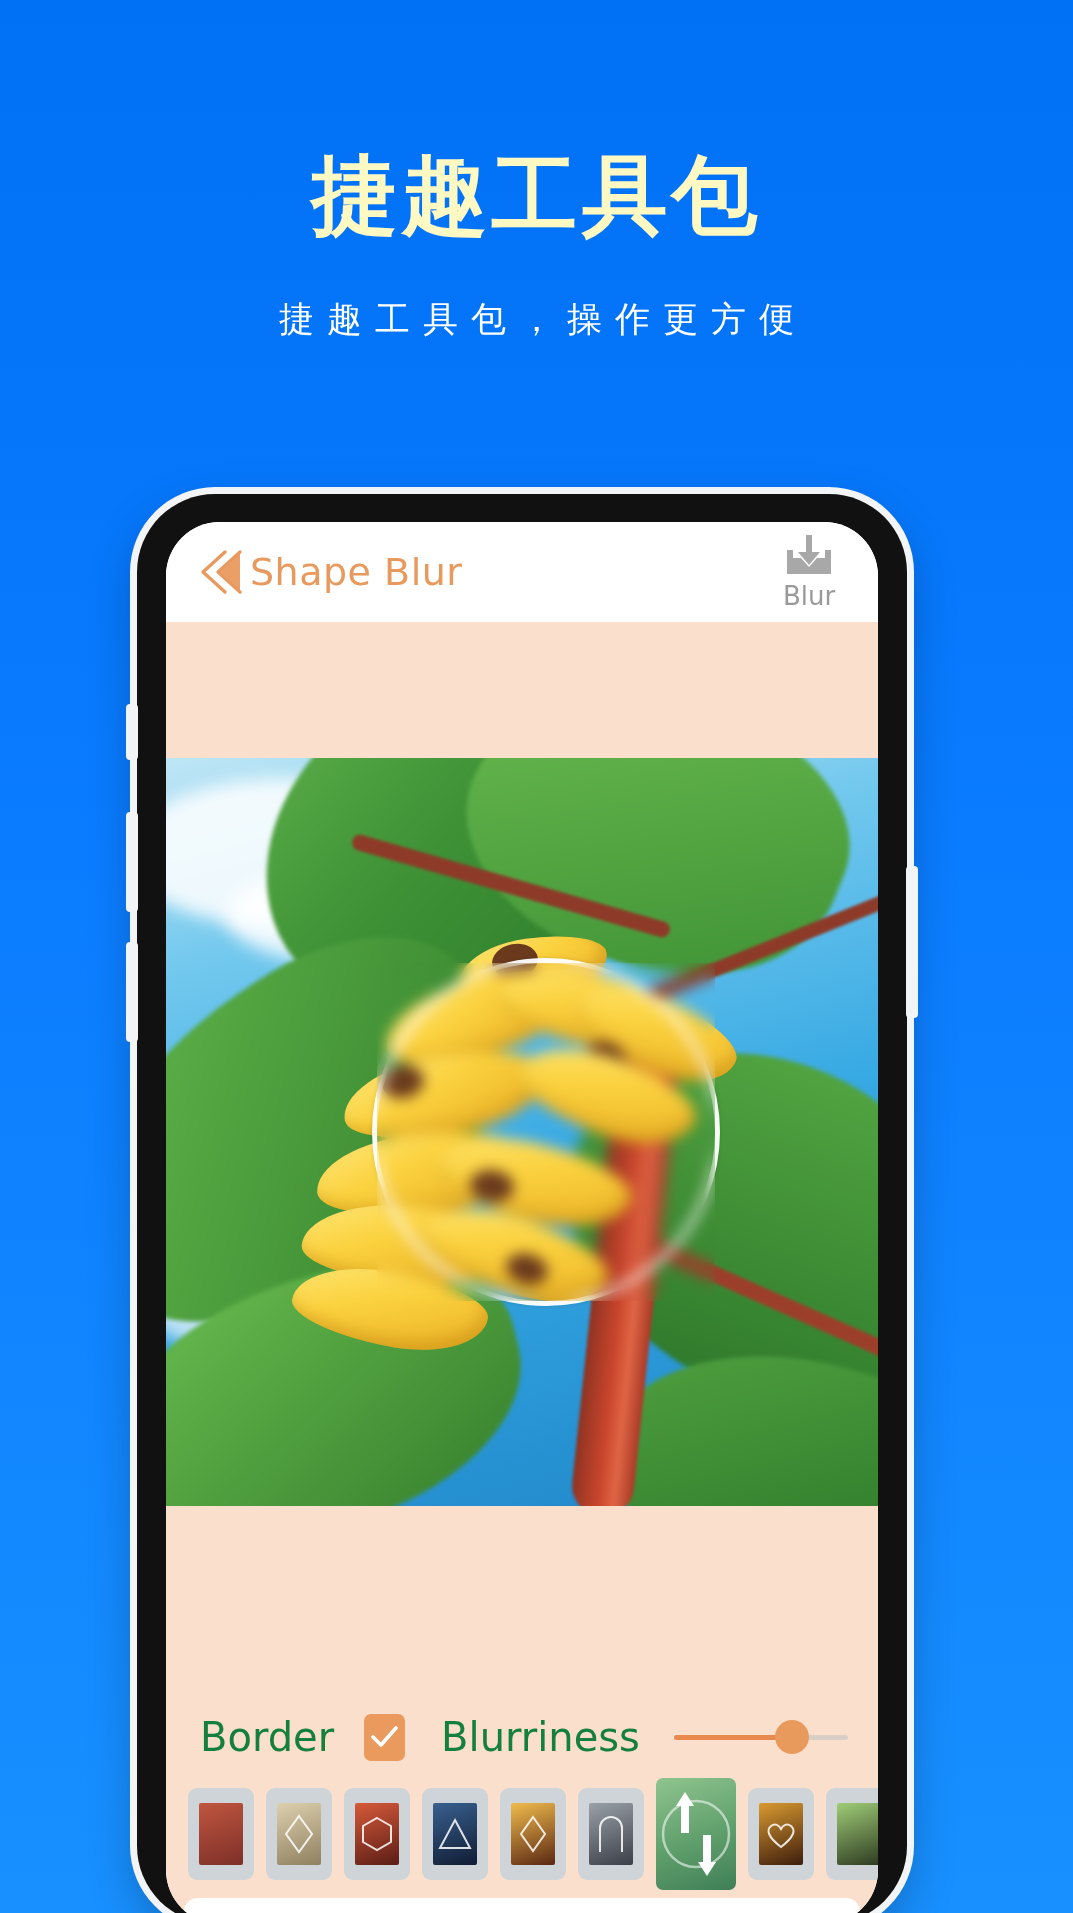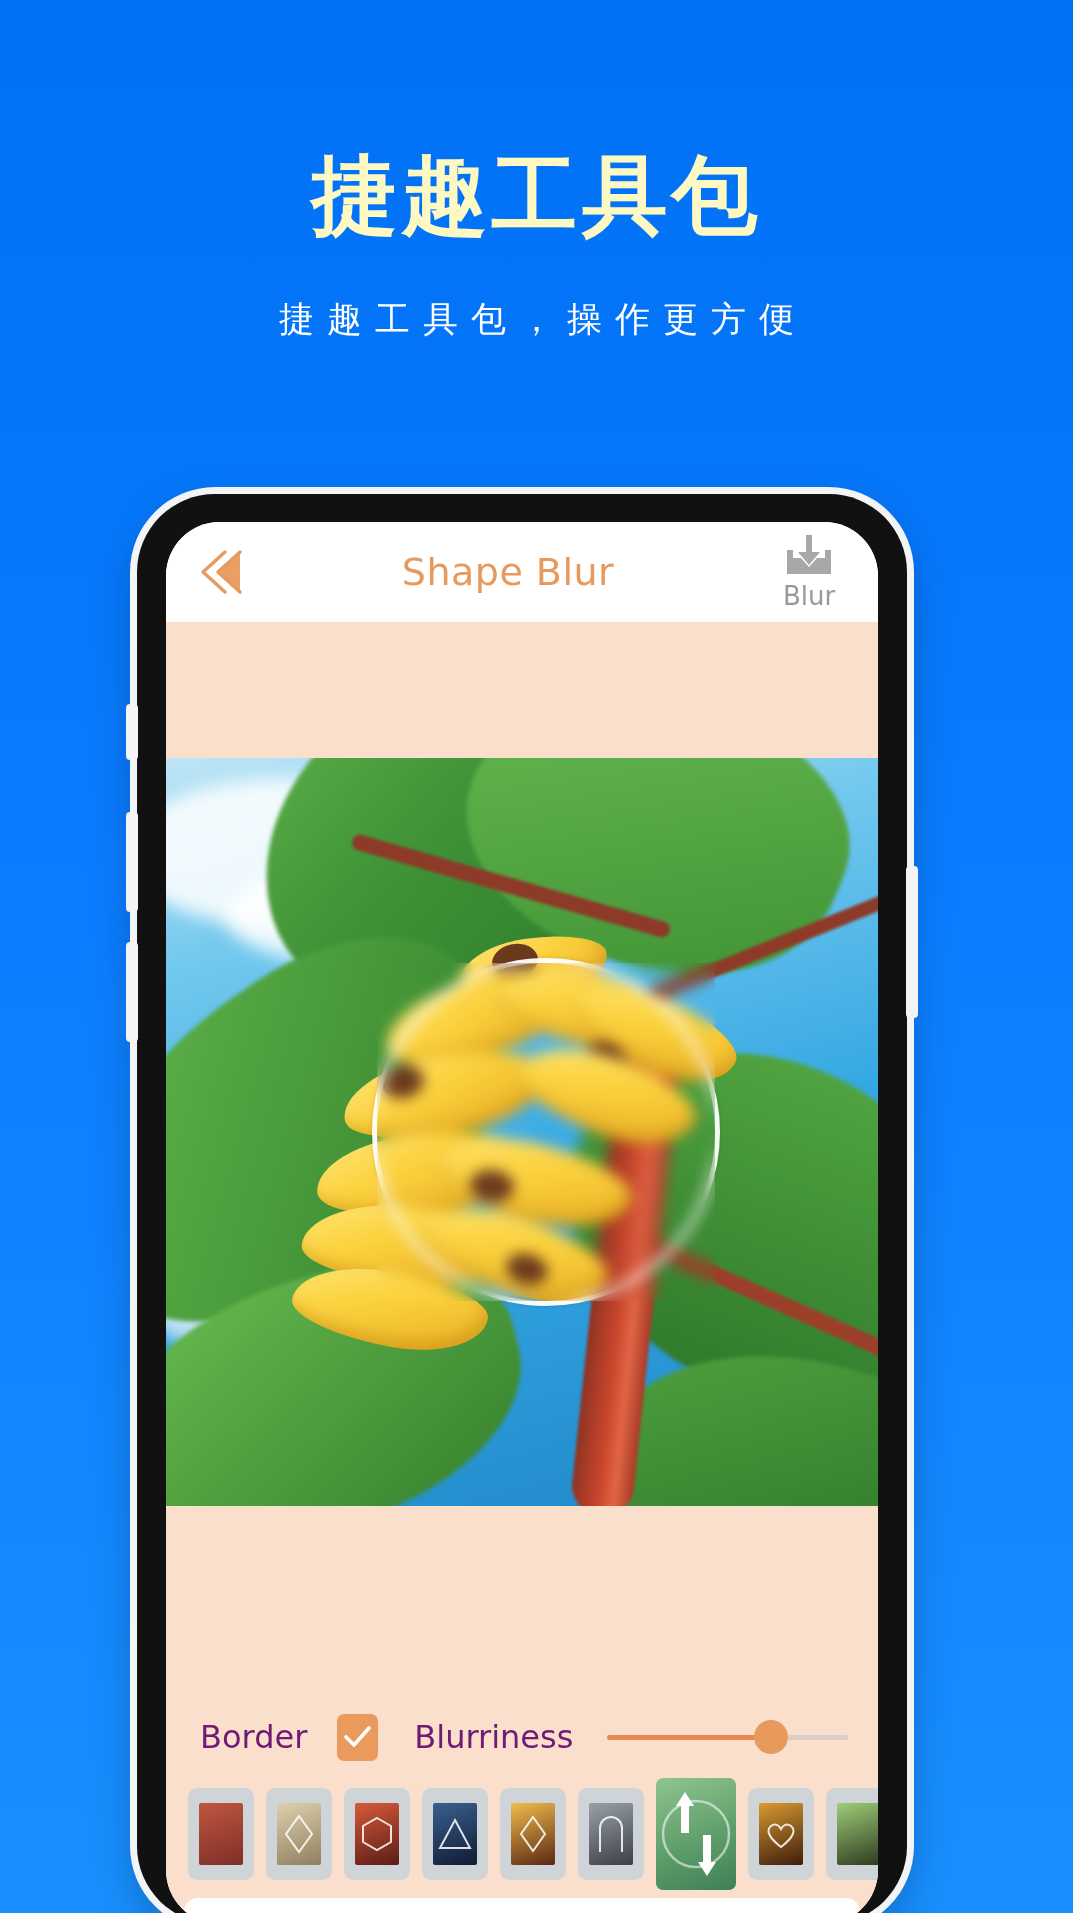--- a/index.html
+++ b/index.html
@@ -81,21 +81,20 @@
     align-items:center;
     padding:0 26px;
   }
   .back-btn{
     width:58px; height:58px;
     display:flex; align-items:center; justify-content:center;
     flex:0 0 auto;
   }
   .app-title{
     flex:1;
-    text-align:center;
     color:#e89a5e;
     font-size:38px;
     font-weight:400;
     letter-spacing:.5px;
     font-family:"DejaVu Sans","Liberation Sans",sans-serif;
   }
   .save-btn{
     flex:0 0 auto;
     width:86px;
     display:flex;
@@ -208,22 +207,22 @@
   }
 
   
   .controls{
     display:flex;
     align-items:center;
     padding:0 30px 0 34px;
     height:86px;
   }
   .ctrl-label{
-    color:#701a75;
-    font-size:32px;
+    color:#15803d;
+    font-size:40px;
     font-weight:400;
     font-family:"DejaVu Sans","Liberation Sans",sans-serif;
     white-space:nowrap;
   }
   .checkbox{
     width:41px; height:47px;
     background:#ea9a5c;
     border-radius:7px;
     margin:0 36px 0 30px;
     display:flex; align-items:center; justify-content:center;

